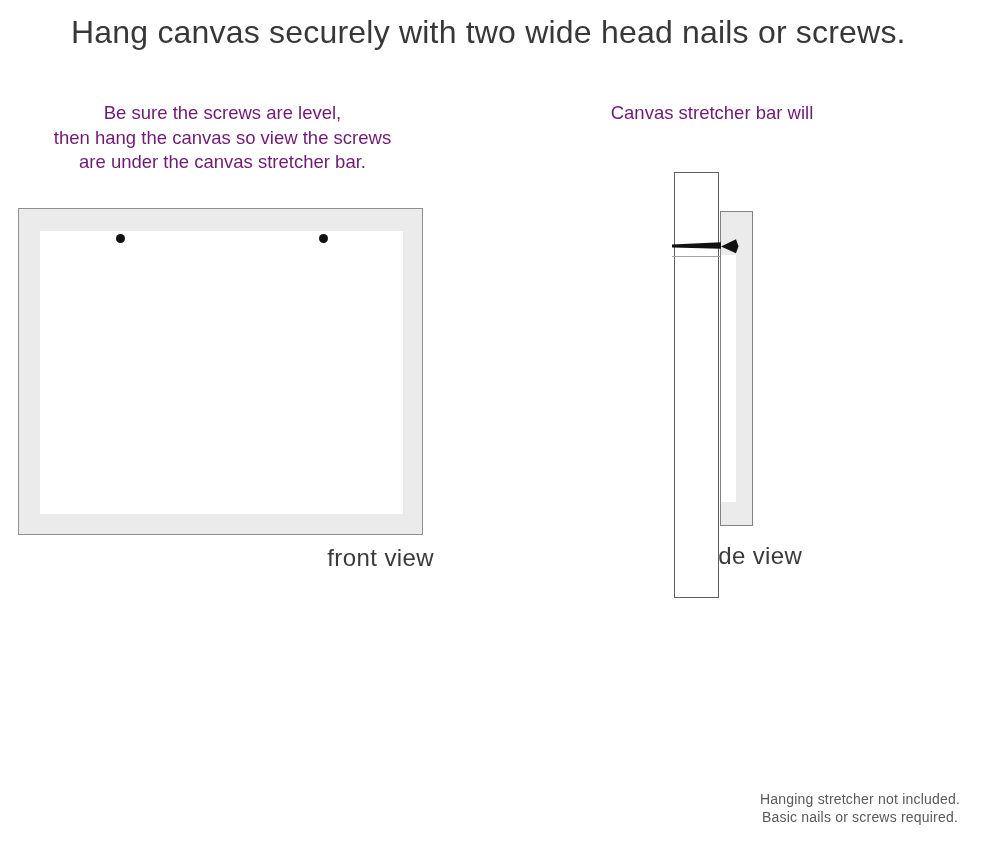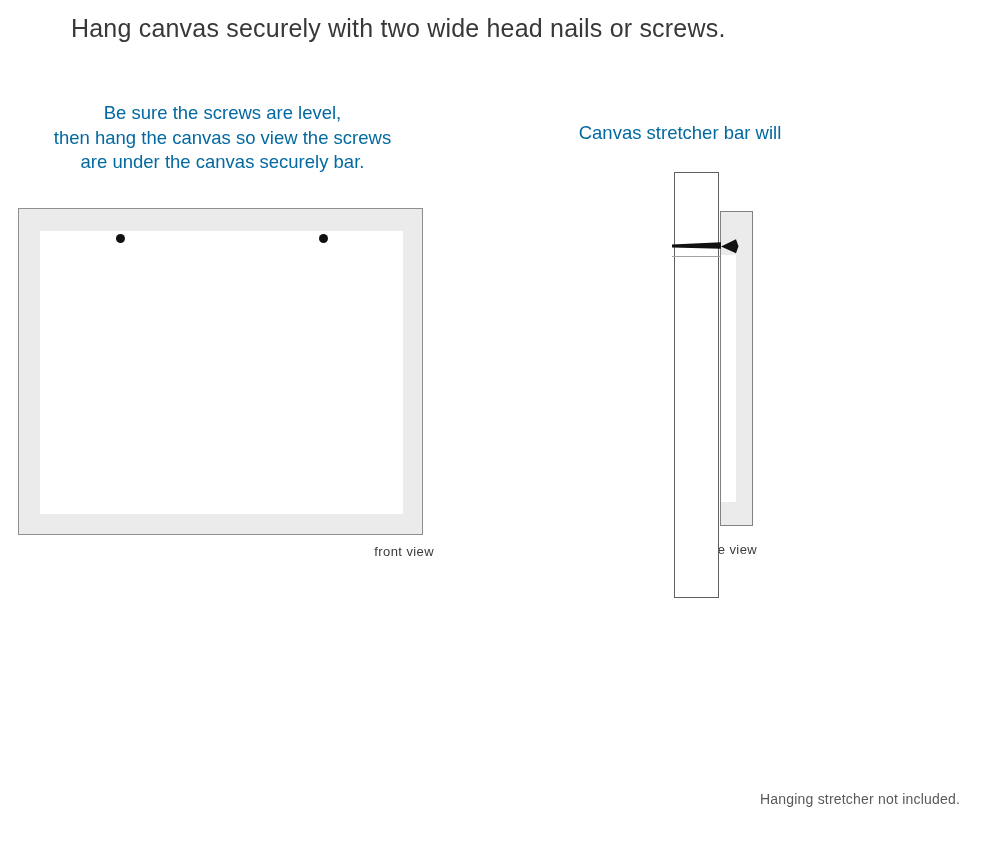--- a/index.html
+++ b/index.html
@@ -8,35 +8,35 @@
     width: 990px; height: 846px;
     position: relative;
     font-family: "Liberation Sans", "DejaVu Sans", sans-serif;
     color: #3d3d3d;
     overflow: hidden;
   }
   .abs { position: absolute; }
 
   .title {
     left: 71px; top: 14px;
-    font-size: 25px; font-weight: 300;
+    font-size: 32px; font-weight: 300;
     letter-spacing: 0.2px;
     white-space: nowrap;
     color: #383838;
   }
 
   .instr {
     top: 101px;
     font-size: 18.5px; font-weight: 300;
     line-height: 24.6px;
     text-align: center;
-    color: #0369a1;
+    color: #701a75;
   }
   .instr-front { left: 15px; width: 415px; }
-  .instr-side  { left: 540px; width: 280px; margin-top: 20px; }
+  .instr-side  { left: 572px; width: 280px; }
 
   
   .front-canvas {
     left: 18px; top: 208px;
     width: 405px; height: 327px;
     background: #ebebeb;
     border: 1px solid #8f8f8f;
   }
   .front-inner {
     position: absolute;
@@ -47,21 +47,21 @@
   .screw {
     position: absolute;
     width: 9px; height: 9px;
     border-radius: 50%;
     background: #111111;
   }
   .screw-left  { left: 97px;  top: 25px; }
   .screw-right { left: 300px; top: 25px; }
 
   .view-label {
-    font-size: 13px; font-weight: 300;
+    font-size: 24px; font-weight: 300;
     letter-spacing: 0.4px;
     color: #3a3a3a;
     white-space: nowrap;
   }
   .label-front { left: 18px; top: 544px; width: 416px; text-align: right; }
   .label-side  { left: 700px; top: 542px; text-align: center; }
 
   
   .wall-bar {
     left: 674px; top: 172px;
@@ -107,21 +107,21 @@
   }
 </style>
 </head>
 <body>
 
 <div class="abs title">Hang canvas securely with two wide head nails or screws.</div>
 
 <div class="abs instr instr-front">
   <div>Be sure the screws are level,</div>
   <div>then hang the canvas so view the screws</div>
-  <div>are under the canvas securely bar.</div>
+  <div>are under the canvas stretcher bar.</div>
 </div>
 
 <div class="abs instr instr-side">
   <div>Canvas stretcher bar will</div>
 </div>
 
 <div class="abs front-canvas">
   <div class="front-inner"></div>
   <div class="screw screw-left"></div>
   <div class="screw screw-right"></div>
@@ -134,13 +134,14 @@
 <div class="abs wall-bar"></div>
 <svg class="abs nail-svg" viewBox="0 0 72 22" xmlns="http://www.w3.org/2000/svg" aria-hidden="true">
   <polygon points="2,8.6 51,6.2 51,12.8 2,11.4" fill="#111111"></polygon>
   <polygon points="51,10.5 66,3.2 68.5,10.2 66,17.2" fill="#111111"></polygon>
 </svg>
 <div class="abs nail-guide-line"></div>
 <div class="abs view-label label-side">side view</div>
 
 <div class="abs footnote">
   <div>Hanging stretcher not included.</div>
+  <div>Basic nails or screws required.</div>
 </div>
 
 </body></html>

